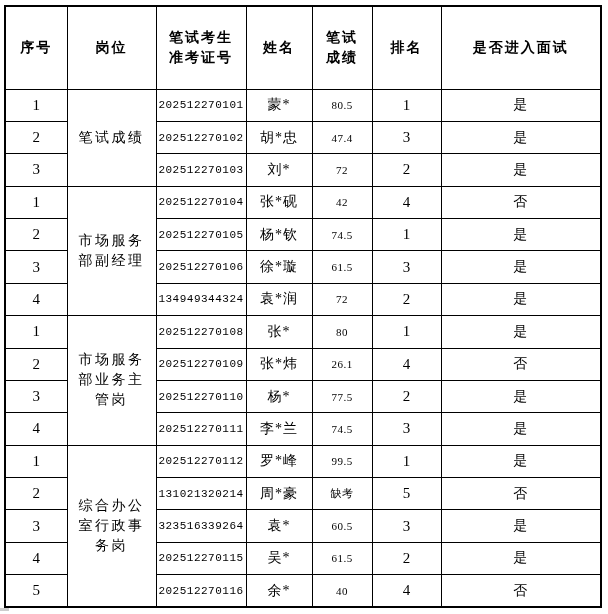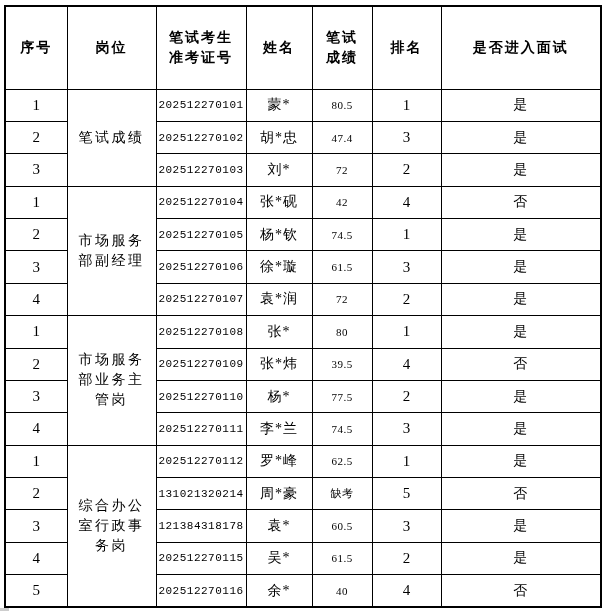--- a/index.html
+++ b/index.html
@@ -156,40 +156,40 @@
         <tr>
           <td class="cell-seq">3</td>
           <td class="cell-ticket">202512270106</td>
           <td class="cell-name">徐*璇</td>
           <td class="cell-score">61.5</td>
           <td class="cell-rank">3</td>
           <td class="cell-interview">是</td>
         </tr>
         <tr>
           <td class="cell-seq">4</td>
-          <td class="cell-ticket">202512270107</td>
+          <td class="cell-ticket">134949344324</td>
           <td class="cell-name">袁*润</td>
           <td class="cell-score">72</td>
           <td class="cell-rank">2</td>
           <td class="cell-interview">是</td>
         </tr>
         <tr>
           <td class="cell-seq">1</td>
           <td class="cell-position" rowspan="4"><span class="pos-text">市场服务部业务主管岗</span></td>
           <td class="cell-ticket">202512270108</td>
           <td class="cell-name">张*</td>
           <td class="cell-score">80</td>
           <td class="cell-rank">1</td>
           <td class="cell-interview">是</td>
         </tr>
         <tr>
           <td class="cell-seq">2</td>
           <td class="cell-ticket">202512270109</td>
           <td class="cell-name">张*炜</td>
-          <td class="cell-score">39.5</td>
+          <td class="cell-score">26.1</td>
           <td class="cell-rank">4</td>
           <td class="cell-interview">否</td>
         </tr>
         <tr>
           <td class="cell-seq">3</td>
           <td class="cell-ticket">202512270110</td>
           <td class="cell-name">杨*</td>
           <td class="cell-score">77.5</td>
           <td class="cell-rank">2</td>
           <td class="cell-interview">是</td>
@@ -200,35 +200,35 @@
           <td class="cell-name">李*兰</td>
           <td class="cell-score">74.5</td>
           <td class="cell-rank">3</td>
           <td class="cell-interview">是</td>
         </tr>
         <tr>
           <td class="cell-seq">1</td>
           <td class="cell-position" rowspan="5"><span class="pos-text">综合办公室行政事务岗</span></td>
           <td class="cell-ticket">202512270112</td>
           <td class="cell-name">罗*峰</td>
-          <td class="cell-score">62.5</td>
+          <td class="cell-score">99.5</td>
           <td class="cell-rank">1</td>
           <td class="cell-interview">是</td>
         </tr>
         <tr>
           <td class="cell-seq">2</td>
           <td class="cell-ticket">131021320214</td>
           <td class="cell-name">周*豪</td>
           <td class="cell-score">缺考</td>
           <td class="cell-rank">5</td>
           <td class="cell-interview">否</td>
         </tr>
         <tr>
           <td class="cell-seq">3</td>
-          <td class="cell-ticket">121384318178</td>
+          <td class="cell-ticket">323516339264</td>
           <td class="cell-name">袁*</td>
           <td class="cell-score">60.5</td>
           <td class="cell-rank">3</td>
           <td class="cell-interview">是</td>
         </tr>
         <tr>
           <td class="cell-seq">4</td>
           <td class="cell-ticket">202512270115</td>
           <td class="cell-name">吴*</td>
           <td class="cell-score">61.5</td>

